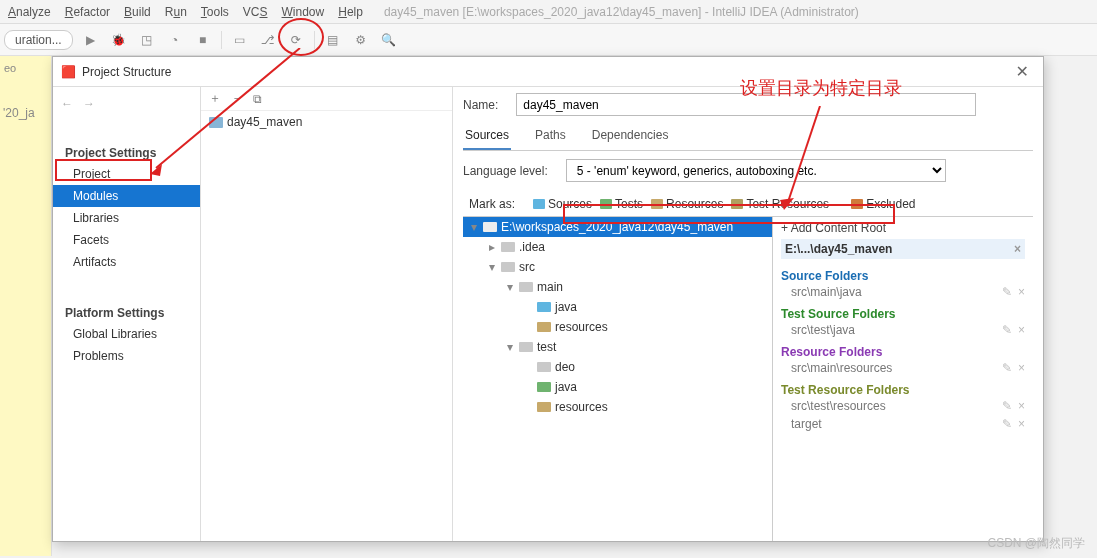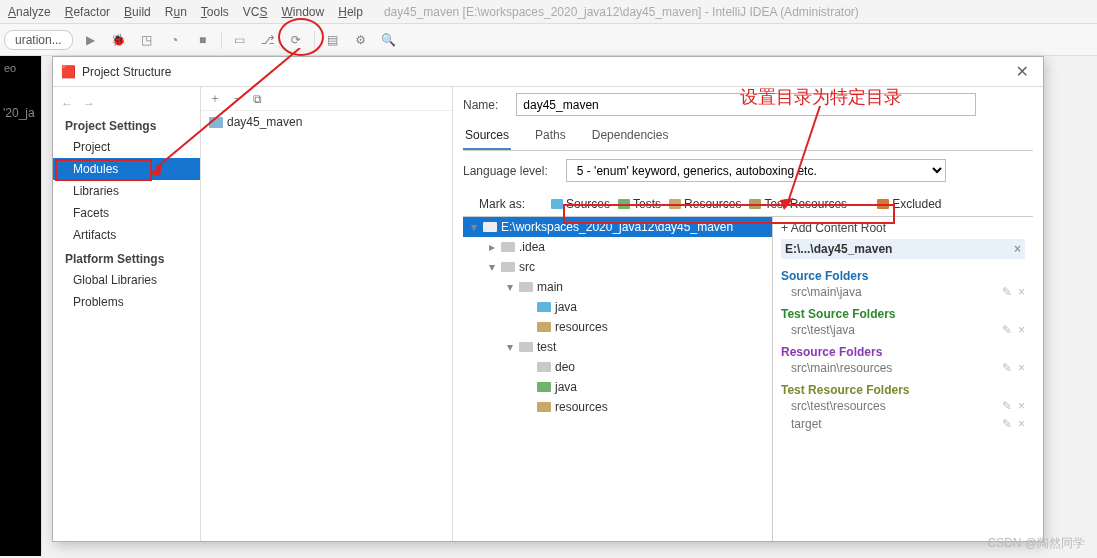--- a/index.html
+++ b/index.html
@@ -5,47 +5,47 @@
 * { box-sizing: border-box; font-family: "Segoe UI", Arial, sans-serif; font-size: 12px; }
 body { margin: 0; background: #f2f2f2; width: 1097px; height: 558px; position: relative; overflow: hidden; color: #333; }
 .menubar { position: absolute; top: 0; left: 0; right: 0; height: 24px; background: #f4f4f4; display: flex; align-items: center; padding-left: 8px; gap: 14px; color: #555; border-bottom: 1px solid #ddd; }
 .menubar span u { text-decoration: underline; }
 .menubar .title { color: #aaa; margin-left: 7px; }
 .toolbar { position: absolute; top: 24px; left: 0; right: 0; height: 32px; background: #f7f7f7; border-bottom: 1px solid #e0e0e0; display: flex; align-items: center; padding-left: 4px; gap: 8px; }
 .config-dd { border: 1px solid #ccc; border-radius: 9px; padding: 2px 10px; color: #555; background: #fff; }
 .tool-ico { width: 20px; height: 20px; display: inline-flex; align-items: center; justify-content: center; color: #888; }
 .tool-sep { width: 1px; height: 18px; background: #ddd; }
 .ps-ico { position: relative; }
-.side-left { position: absolute; left: 0; top: 56px; width: 42px; height: 500px; background: #000000; border-right: 1px solid #e0e0e0; padding-top: 4px; color: #888; }
+.side-left { position: absolute; left: 0; top: 56px; width: 52px; height: 500px; background: #fef9c3; border-right: 1px solid #e0e0e0; padding-top: 4px; color: #888; }
 .side-tab { writing-mode: horizontal-tb; font-size: 11px; padding: 2px 4px; }
 .crumb { position: absolute; left: 3px; top: 106px; color: #888; font-size: 12px; }
 .dialog { position: absolute; left: 52px; top: 56px; right: 53px; bottom: 16px; background: #fff; border: 1px solid #b0b0b0; box-shadow: 2px 4px 12px rgba(0,0,0,0.2); display: flex; flex-direction: column; }
 .dlg-title { height: 30px; border-bottom: 1px solid #ddd; display: flex; align-items: center; padding: 0 8px; gap: 6px; }
 .dlg-title .label { font-weight: normal; }
 .close-x { margin-left: auto; font-size: 16px; color: #666; padding: 0 6px; cursor: pointer; }
 .dlg-body { flex: 1; display: flex; min-height: 0; }
 .nav { width: 148px; border-right: 1px solid #ddd; padding-top: 4px; }
 .nav-arrows { padding: 4px 8px; color: #aaa; }
-.nav-header { padding: 6px 12px 3px; font-weight: bold; color: #444; }
+.nav-header { padding: 6px 12px 3px; font-weight: bold; color: #444; margin-top: 27px; }
 .nav-item { padding: 4px 20px; cursor: pointer; }
 .nav-item.selected { background: #1675d1; color: #fff; }
 .mid { width: 252px; border-right: 1px solid #ddd; display: flex; flex-direction: column; }
 .mid-tools { height: 24px; border-bottom: 1px solid #eee; display: flex; align-items: center; gap: 10px; padding-left: 8px; color: #777; }
 .mid-item { padding: 4px 8px; display: flex; align-items: center; gap: 4px; }
 .folder-ico { width: 14px; height: 11px; background: #87b5d6; display: inline-block; border-radius: 1px; }
 .right { flex: 1; display: flex; flex-direction: column; padding: 6px 10px 0 10px; min-width: 0; }
 .row { display: flex; align-items: center; gap: 18px; margin-bottom: 8px; }
 .row label { color: #444; }
 input[type=text], select.ll { border: 1px solid #bbb; padding: 3px 6px; height: 23px; background: #fff; }
 .name-inp { flex: 1; max-width: 460px; }
 .tabs { display: flex; gap: 22px; border-bottom: 1px solid #ccc; margin-bottom: 8px; }
 .tab { padding: 4px 2px 6px; color: #555; cursor: pointer; }
 .tab.active { border-bottom: 2px solid #4a86c5; color: #222; }
 .ll { width: 380px; }
-.mark-row { display: flex; align-items: center; gap: 22px; margin: 6px 16px 4px; }
+.mark-row { display: flex; align-items: center; gap: 14px; margin: 6px 6px 4px; }
 .mark-btn { display: inline-flex; align-items: center; gap: 3px; padding: 1px 4px; cursor: pointer; }
 .mk-ico { width: 12px; height: 10px; display: inline-block; border-radius: 1px; }
 .c-src { background: #5fb5e0; } .c-tst { background: #6fb36f; } .c-res { background: #c7a96a; } .c-tres { background: #b0a060; } .c-exc { background: #d07a3a; }
 .tree-wrap { display: flex; flex: 1; min-height: 0; border-top: 1px solid #ccc; }
 .tree { flex: 1; overflow: auto; border-right: 1px solid #ccc; }
 .tree-row { display: flex; align-items: center; height: 20px; gap: 4px; }
 .tree-row .tw { display: inline-block; width: 10px; text-align: center; color: #888; }
 .tree-row.sel { background: #1675d1; color: #fff; }
 .fld { width: 14px; height: 10px; background: #c9c9c9; display: inline-block; border-radius: 1px; }
 .fld.blue { background: #5fb5e0; } .fld.green { background: #6fb36f; } .fld.yel { background: #c7a96a; }
@@ -250,21 +250,21 @@
             </div>
         </div>
       </div>
     </div>
   </div>
 </div>
 
 <div class="ann-circle" style="left:278px; top:18px; width:46px; height:38px"></div>
 <div class="boxed-red" style="left:55px; top:159px; width:97px; height:22px"></div>
 <div class="boxed-red" style="left:563px; top:204px; width:332px; height:20px"></div>
-<div class="ann-red" style="left:740px; top:85px">设置目录为特定目录</div>
+<div class="ann-red" style="left:740px; top:76px">设置目录为特定目录</div>
 <svg class="arrow-line" style="left:150px; top:48px" width="160" height="130">
     <line x1="150" y1="0" x2="6" y2="120" stroke="#d22" stroke-width="2"></line>
     <polygon points="0,126 12,116 10,128" fill="#d22"></polygon>
   </svg>
 <svg class="arrow-line" style="left:730px; top:106px" width="120" height="110">
     <line x1="90" y1="0" x2="58" y2="96" stroke="#d22" stroke-width="2"></line>
     <polygon points="54,104 64,92 50,94" fill="#d22"></polygon>
   </svg>
 
 <div class="watermark">CSDN @陶然同学</div>

